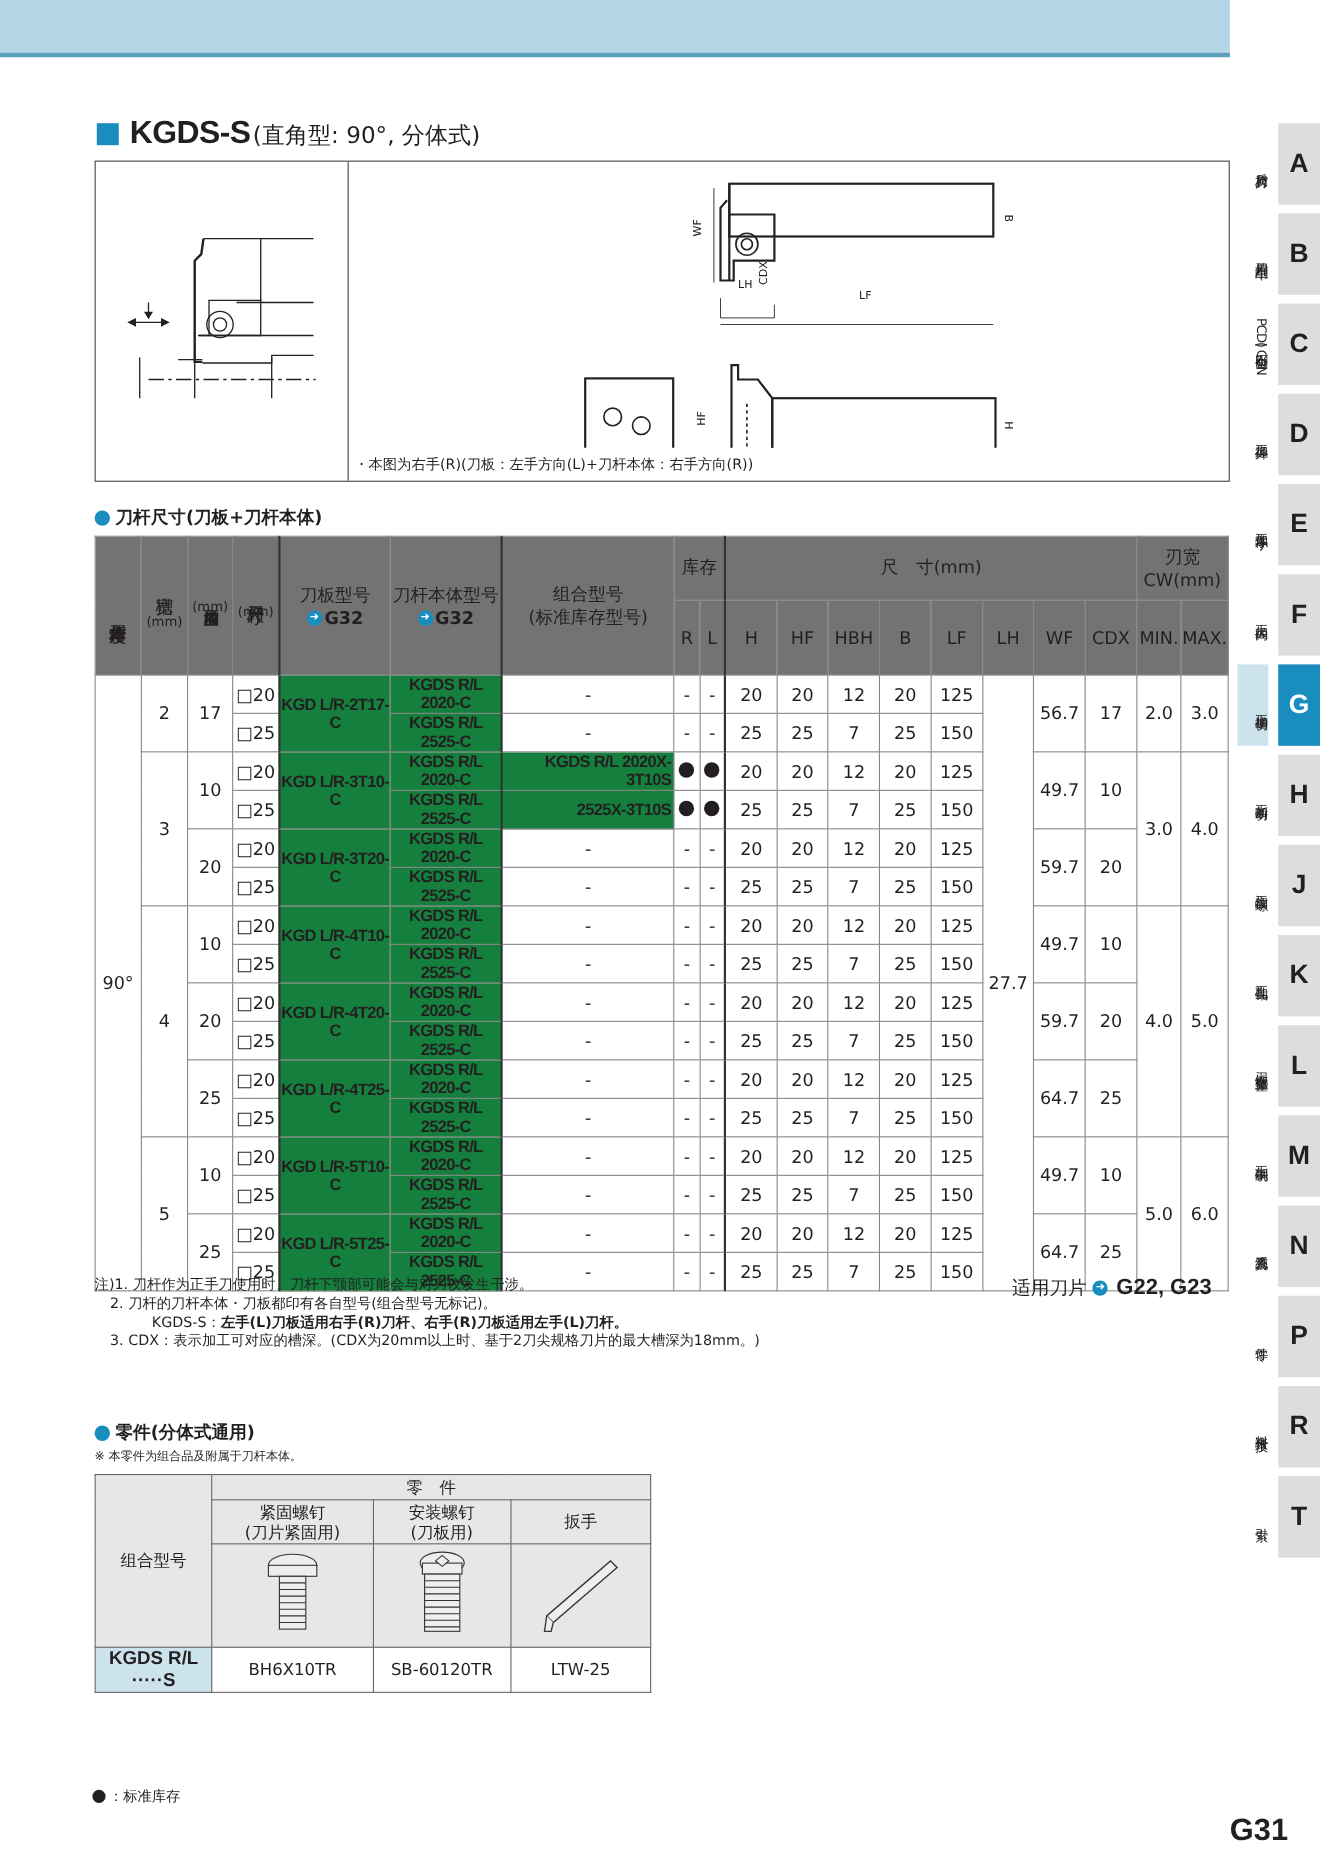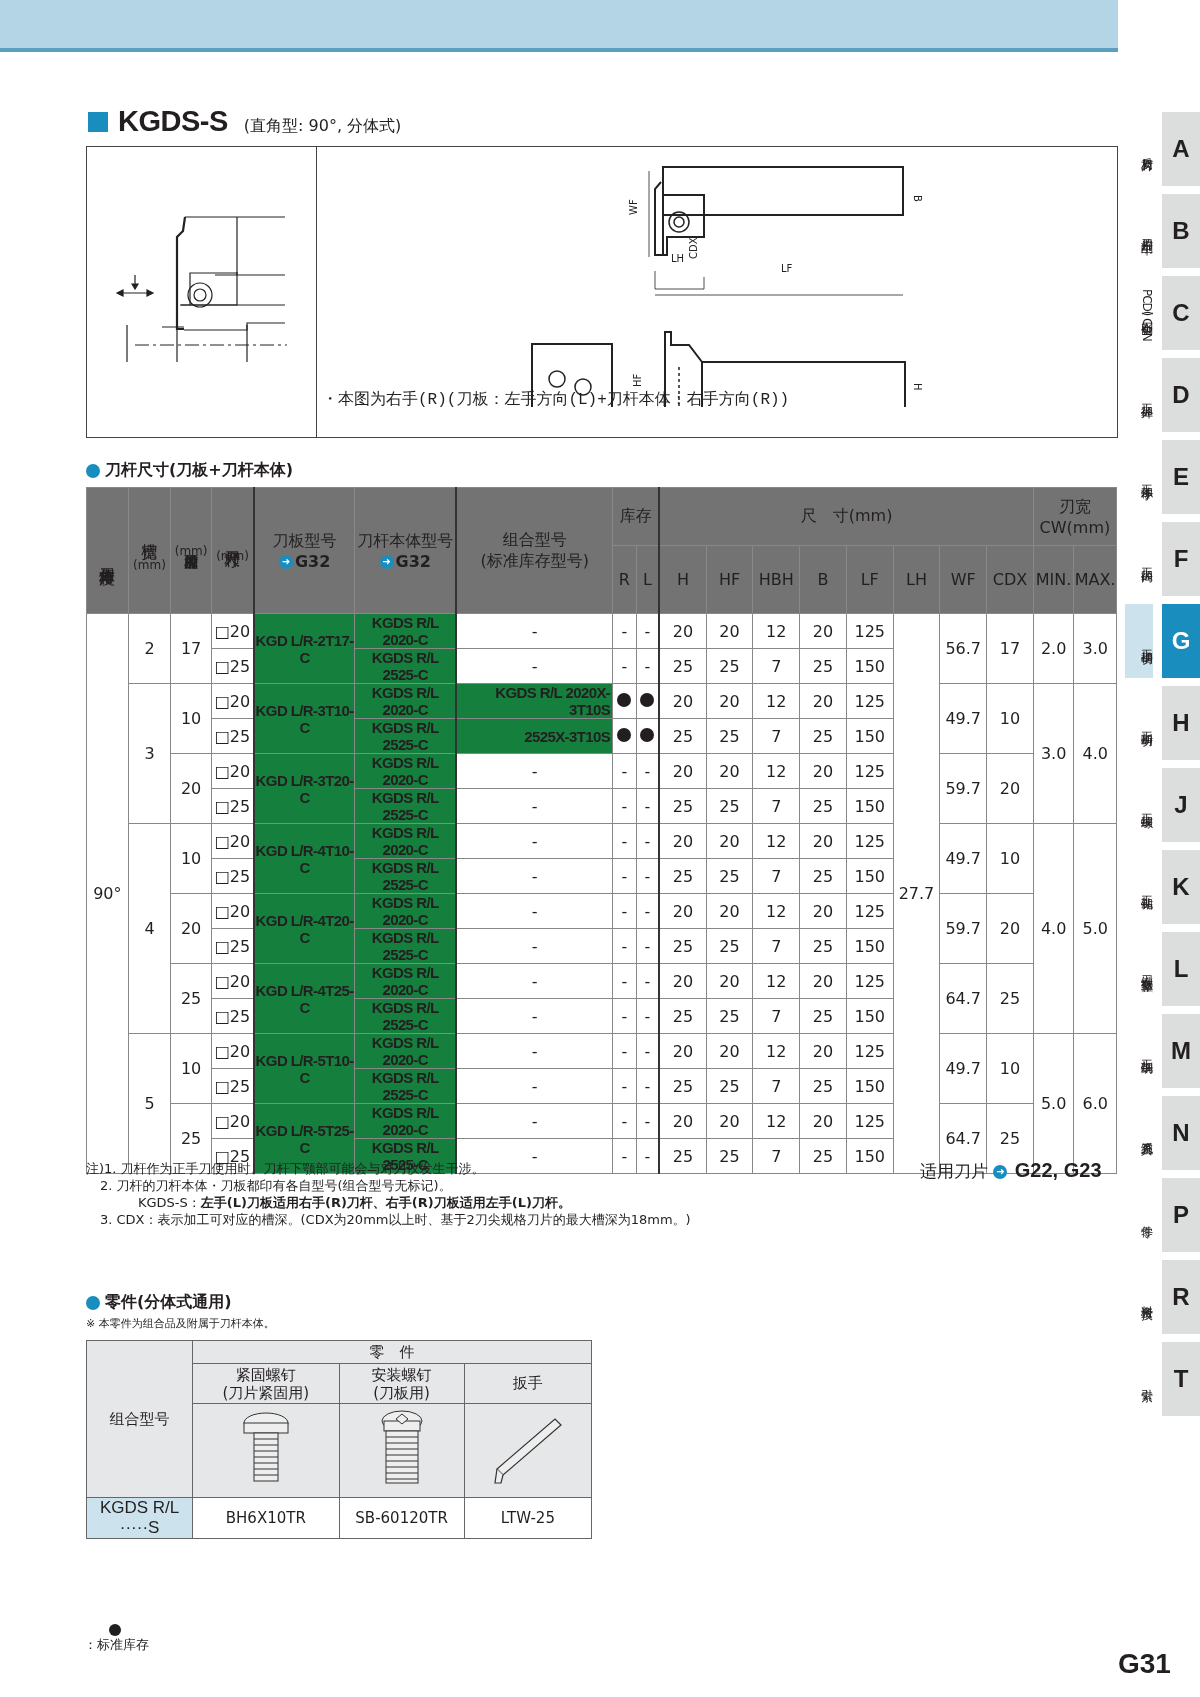--- a/index.html
+++ b/index.html
@@ -1,24 +1,24 @@
 <!DOCTYPE html>
 <html><head>
 <meta charset="utf-8">
 <style>
   * { box-sizing: border-box; margin: 0; padding: 0; }
   body { width: 1200px; height: 1697px; background: #fff; font-family: "DejaVu Sans", "Liberation Sans", sans-serif; color: #231f20; position: relative; overflow: hidden; }
   .topbar { position: absolute; left: 0; top: 0; width: 1118px; height: 52px; background: #b3d5e6; border-bottom: 4px solid #5a9fbd; }
   .title { position: absolute; left: 88px; top: 105px; display: flex; align-items: baseline; }
   .title .sq { width: 20px; height: 20px; background: #1a8dbf; display: inline-block; margin-right: 10px; align-self: center; }
   .title .main { font-family: "Liberation Sans", sans-serif; font-weight: bold; font-size: 29px; letter-spacing: -0.5px; }
-  .title .sub { font-size: 16px; margin-left: 16px; }
+  .title .sub { font-size: 21px; margin-left: 2px; }
   .figbox { position: absolute; left: 86px; top: 146px; width: 1032px; height: 292px; border: 1.5px solid #444; }
   .figbox .left { position: absolute; left: 0; top: 0; width: 230px; height: 100%; border-right: 1.5px solid #444; }
-  .figcap { position: absolute; left: 322px; top: 389px; font-size: 16px; font-family: Liberation Mono, monospace; }
+  .figcap { position: absolute; left: 322px; top: 413px; font-size: 13px; }
   .sect { position: absolute; font-size: 16px; font-weight: bold; display: flex; align-items: center; }
   .sect .dot { width: 14px; height: 14px; border-radius: 50%; background: #1a8dbf; margin-right: 5px; display: inline-block; }
   table { border-collapse: collapse; }
   .spec { position: absolute; left: 86px; top: 487px; width: 1031px; font-size: 16px; }
   .spec td, .spec th { border: 1px solid #888; text-align: center; font-weight: normal; height: 34px; padding: 0; }
   .spec th { background: #737373; }
   .spec td.blue { background: #15803d; font-family: "Liberation Sans", sans-serif; font-weight: bold; font-size: 15px; letter-spacing: -0.6px; }
   .spec .vert { writing-mode: vertical-rl; letter-spacing: 0; font-size: 16px; line-height: 1.1; }
   .spec .small { font-size: 12px; }
   .spec .thickL { border-left: 2.5px solid #333; }
@@ -26,22 +26,22 @@
   .arrowicon { display: inline-block; width: 14px; height: 14px; border-radius: 50%; background: #1a8dbf; color: #fff; font-size: 10px; line-height: 14px; vertical-align: middle; margin-right: 2px; text-align: center; }
   .notes { position: absolute; left: 86px; top: 1160px; font-size: 13px; line-height: 17px; }
   .notes .ind1 { padding-left: 14px; }
   .notes .ind2 { padding-left: 52px; }
   .notes b { font-weight: bold; }
   .applicable { position: absolute; left: 920px; top: 1159px; font-size: 17px; }
   .applicable b { font-size: 20px; font-family: "Liberation Sans", sans-serif; }
   .parts { position: absolute; left: 86px; top: 1340px; width: 506px; font-size: 15px; }
   .parts td, .parts th { border: 1px solid #666; text-align: center; font-weight: normal; }
   .parts th { background: #e6e7e8; }
-  .parts td.blue { background: #cce3ee; font-weight: normal; font-family: "Liberation Sans", sans-serif; font-size: 17px; }
-  .legend { position: absolute; left: 84px; top: 1624px; font-size: 13px; display: flex; align-items: center; flex-direction: column; }
+  .parts td.blue { background: #cce3ee; font-weight: bold; font-family: "Liberation Sans", sans-serif; font-size: 17px; }
+  .legend { position: absolute; left: 84px; top: 1624px; font-size: 13px; display: flex; align-items: center; }
   .legend .dotc { width: 12px; height: 12px; margin-right: 3px; }
   .pageno { position: absolute; left: 1118px; top: 1648px; font-family: "Liberation Sans", sans-serif; font-weight: bold; font-size: 28px; }
   .sidetabs { position: absolute; left: 1125px; top: 112px; width: 75px; }
   .tab { position: relative; height: 74px; margin-bottom: 8px; display: flex; }
   .tab .lbl { width: 28px; font-size: 12px; writing-mode: vertical-rl; text-align: center; padding-top: 4px; line-height: 1.05; letter-spacing: -1px; }
   .tab .ltr { position: absolute; left: 37px; top: 0; width: 38px; height: 74px; background: #dcdddd; font-family: "Liberation Sans", sans-serif; font-weight: bold; font-size: 24px; display: flex; align-items: center; justify-content: center; }
   .tab.active .lbl { background: #cce3ee; }
   .tab.active .ltr { background: #1a8dbf; color: #fff; }
 </style>
 </head>

